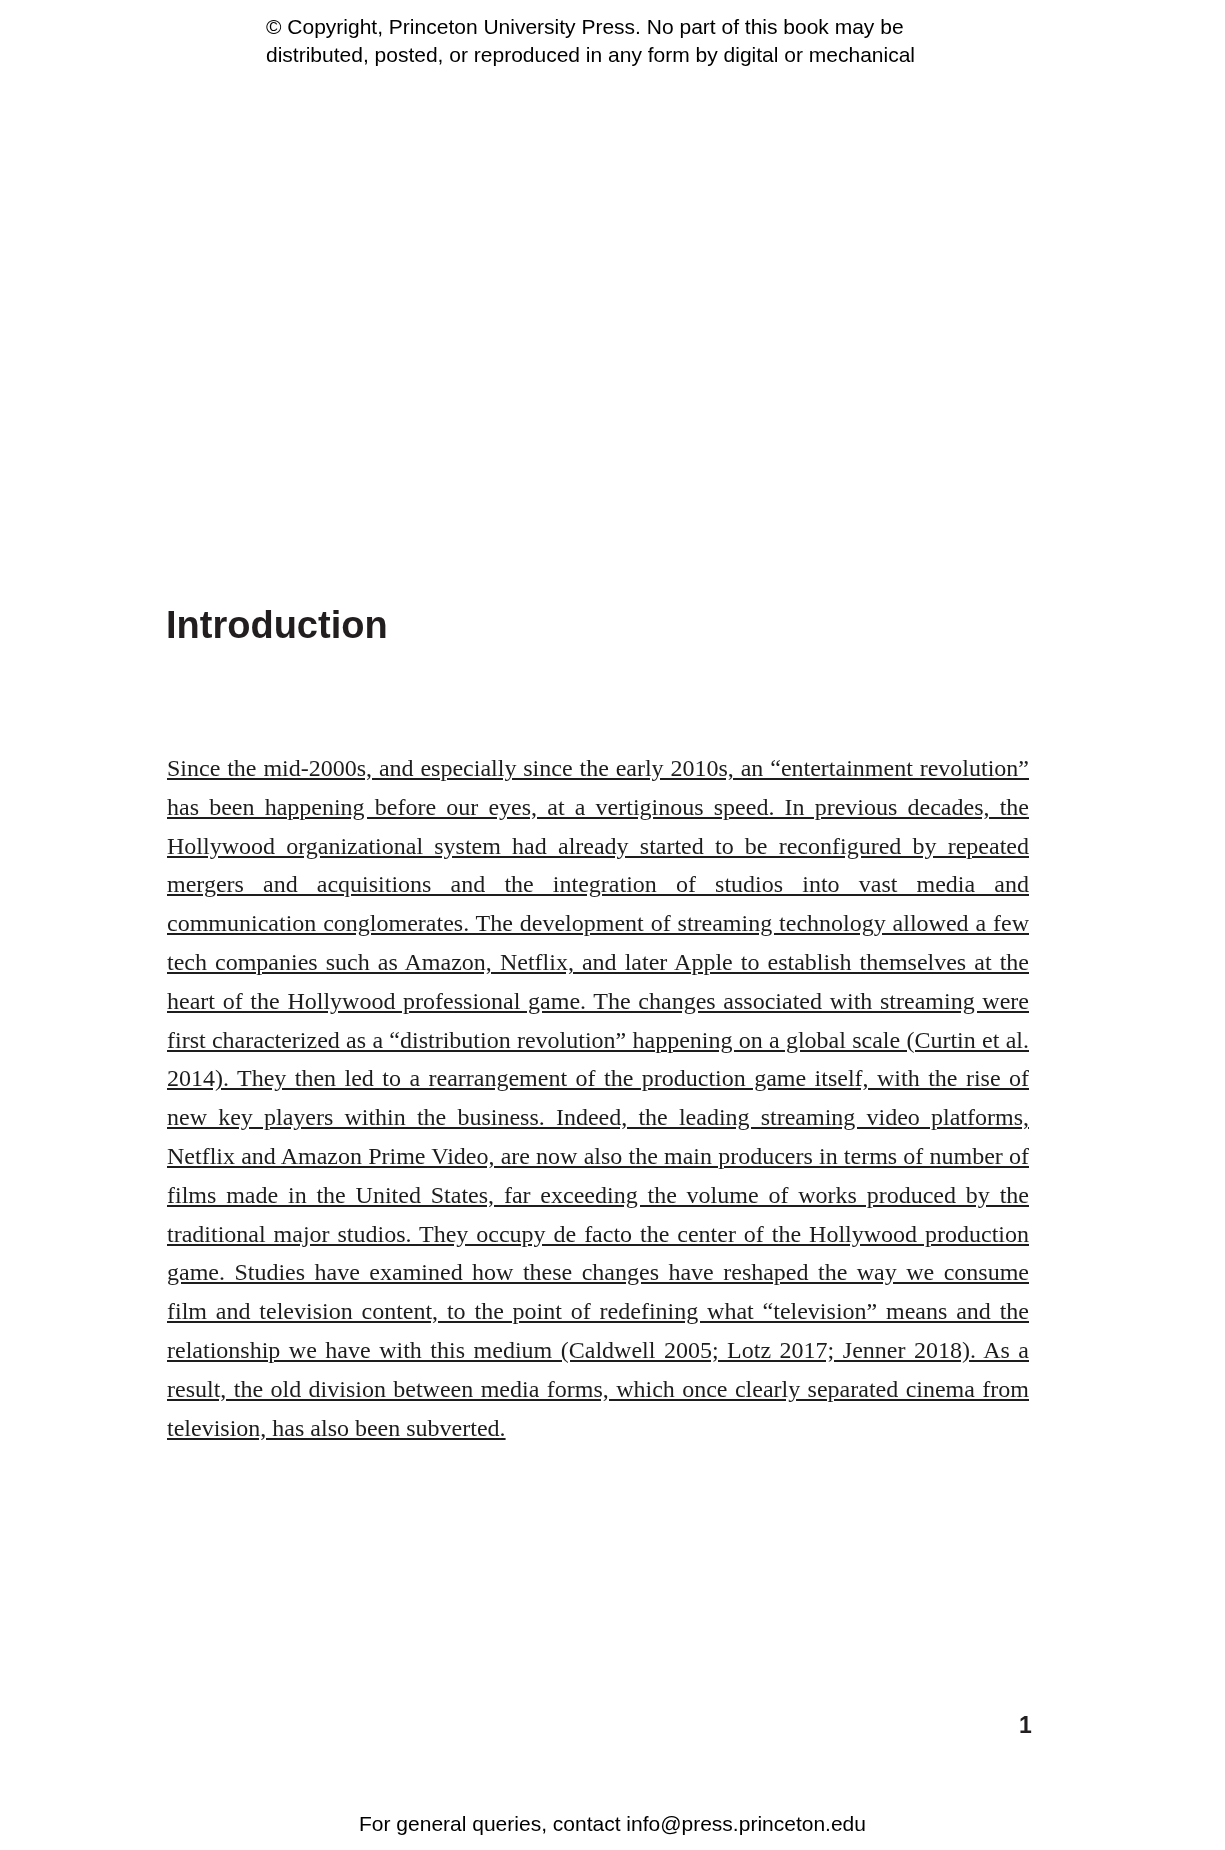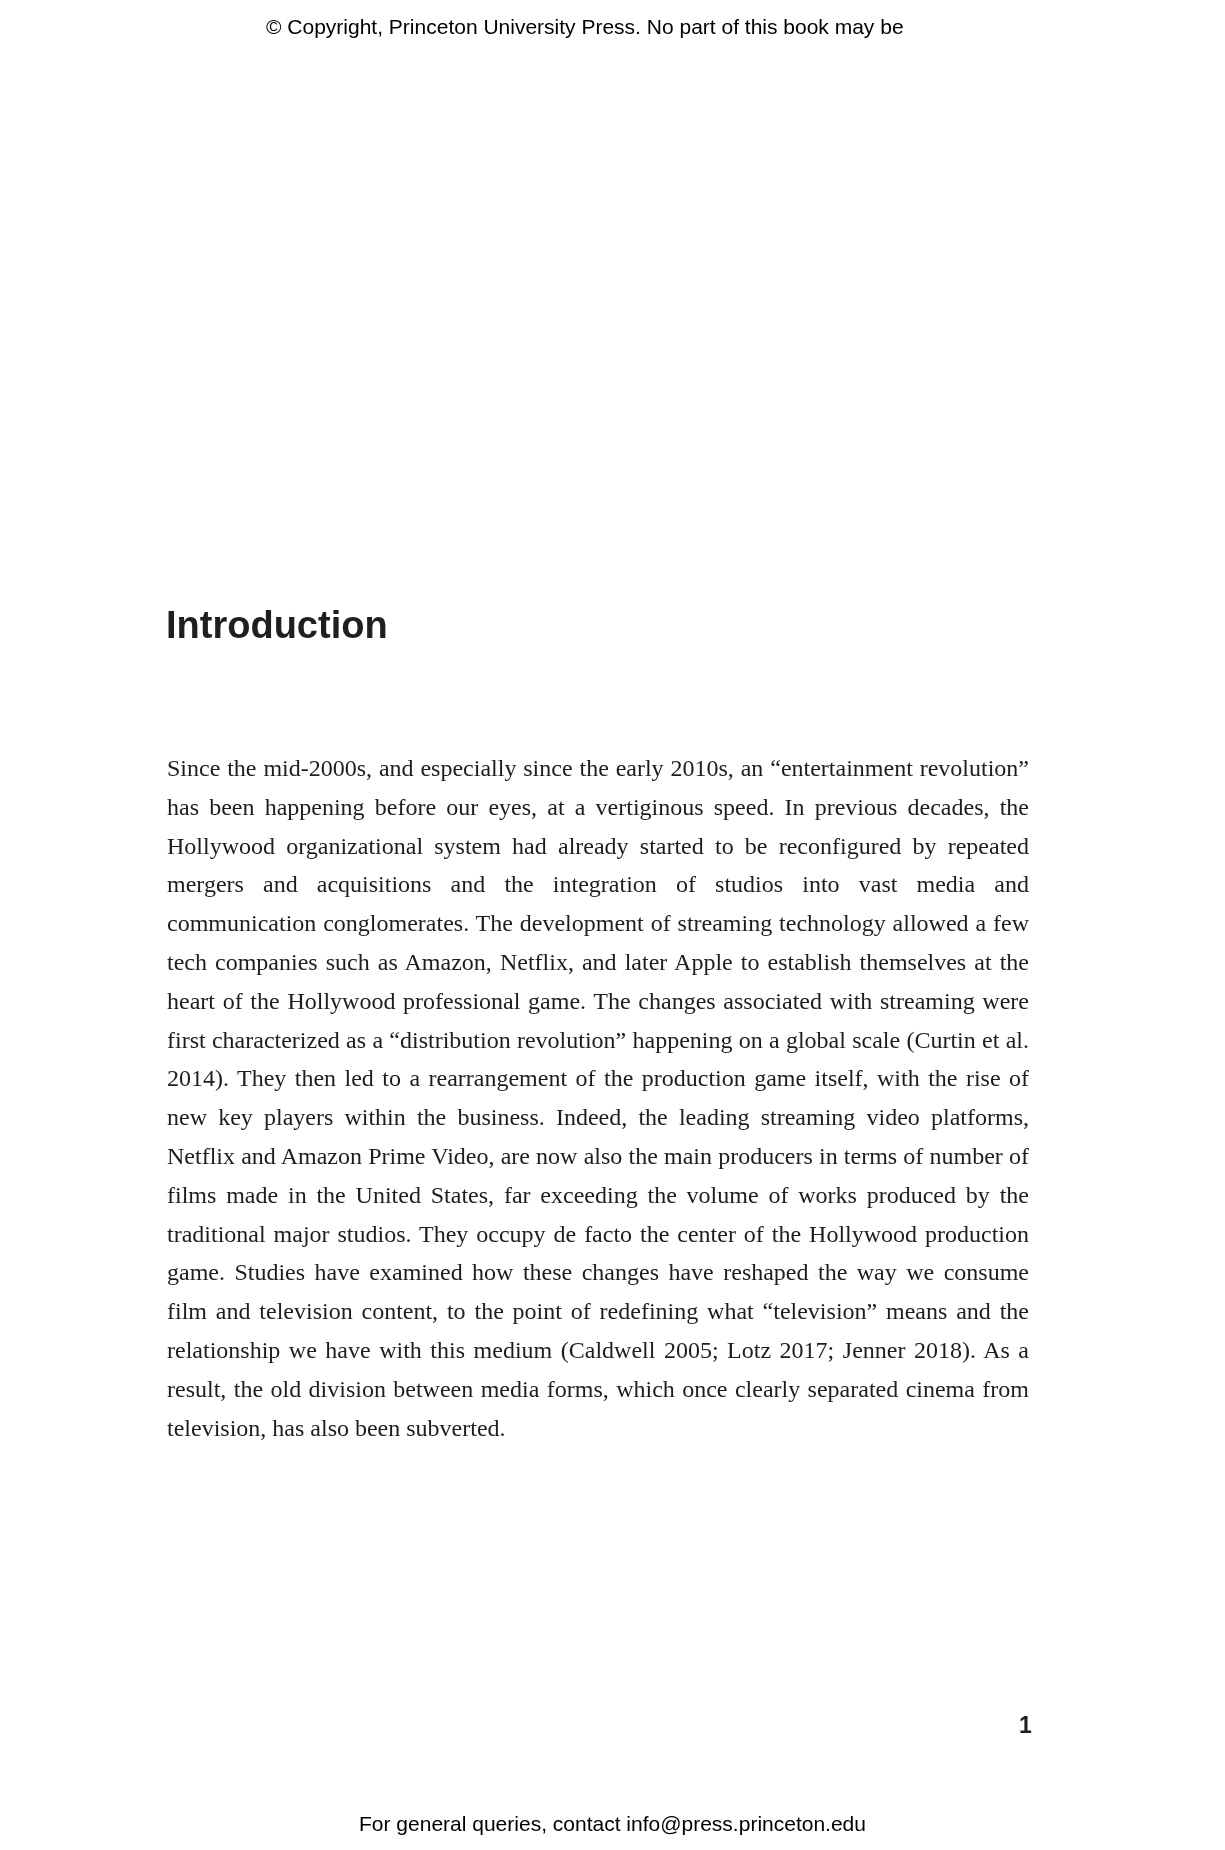--- a/index.html
+++ b/index.html
@@ -36,20 +36,21 @@
   .body-text {
     position: absolute;
     left: 167px;
     top: 749px;
     width: 862px;
     font-family: "Liberation Serif", serif;
     font-size: 24px;
     line-height: 38.8px;
     color: #1d1d1d;
     text-align: justify;
+    text-decoration: underline;
   }
   .body-text p {
     margin: 0;
   }
   .body-text p.indented {
     text-indent: 42px;
   }
   .page-number {
     position: absolute;
     left: 1019px;
@@ -68,20 +69,21 @@
     font-family: "Liberation Sans", sans-serif;
     font-size: 21px;
     color: #000000;
   }
 </style>
 </head>
 <body>
 
 <div class="copyright-notice">
   <div>© Copyright, Princeton University Press. No part of this book may be</div>
+  <div>distributed, posted, or reproduced in any form by digital or mechanical</div>
 </div>
 
 <h1 class="chapter-title">Introduction</h1>
 
 <div class="body-text">
   <p>Since the mid-2000s, and especially since the early 2010s, an “entertainment revolution” has been happening before our eyes, at a vertiginous speed. In previous decades, the Hollywood organizational system had already started to be reconfigured by repeated mergers and acquisitions and the integration of studios into vast media and communication conglomerates. The development of streaming technology allowed a few tech companies such as Amazon, Netflix, and later Apple to establish themselves at the heart of the Hollywood professional game. The changes associated with streaming were first characterized as a “distribution revolution” happening on a global scale (Curtin et al. 2014). They then led to a rearrangement of the production game itself, with the rise of new key players within the business. Indeed, the leading streaming video platforms, Netflix and Amazon Prime Video, are now also the main producers in terms of number of films made in the United States, far exceeding the volume of works produced by the traditional major studios. They occupy de facto the center of the Hollywood production game. Studies have examined how these changes have reshaped the way we consume film and television content, to the point of redefining what “television” means and the relationship we have with this medium (Caldwell 2005; Lotz 2017; Jenner 2018). As a result, the old division between media forms, which once clearly separated cinema from television, has also been subverted.</p>
 </div>
 
 <div class="page-number">1</div>
 

